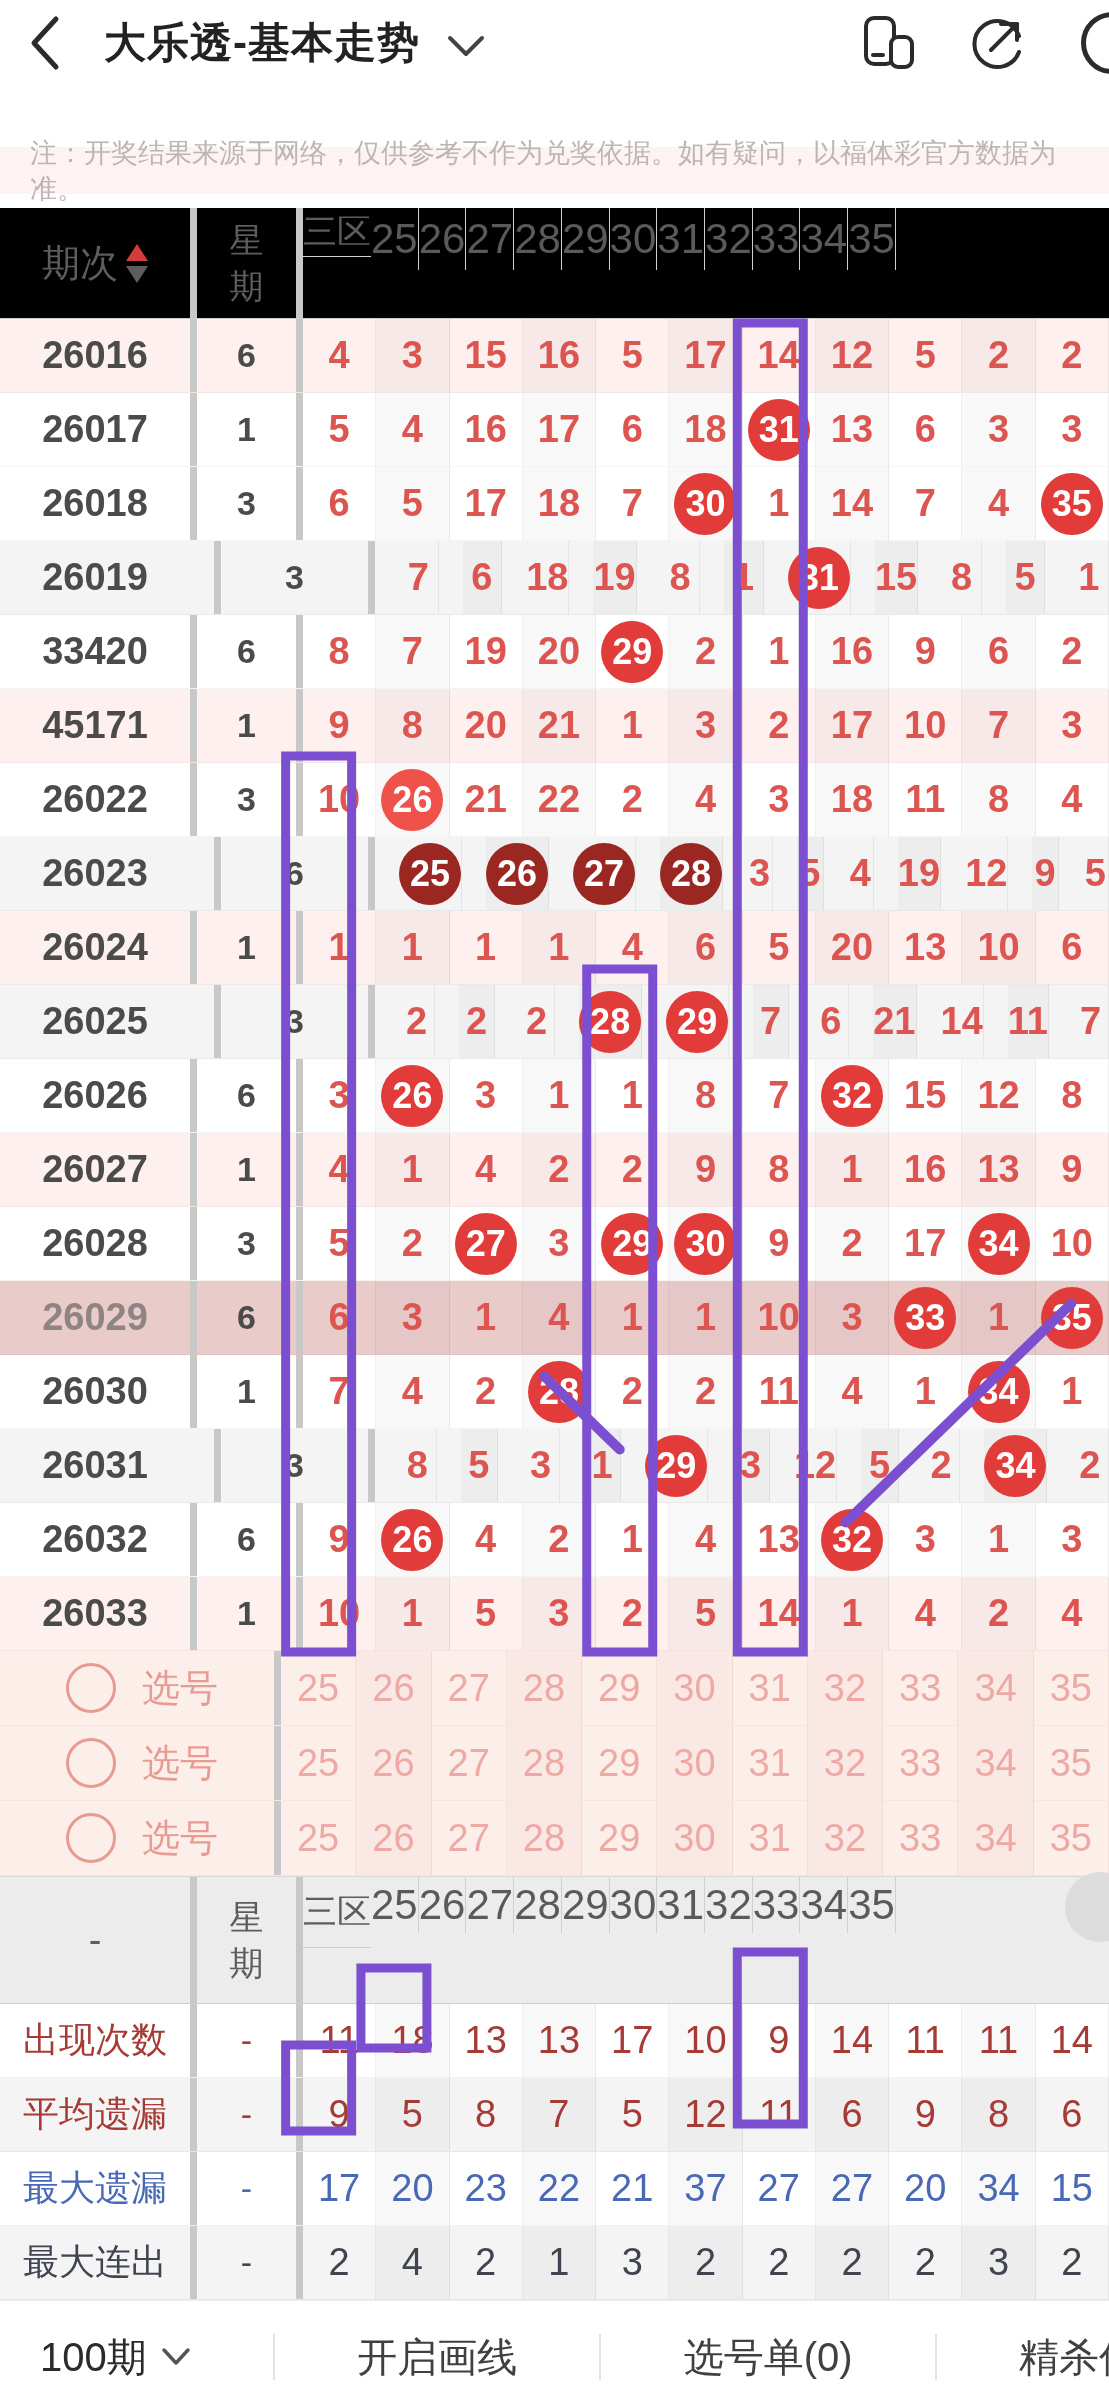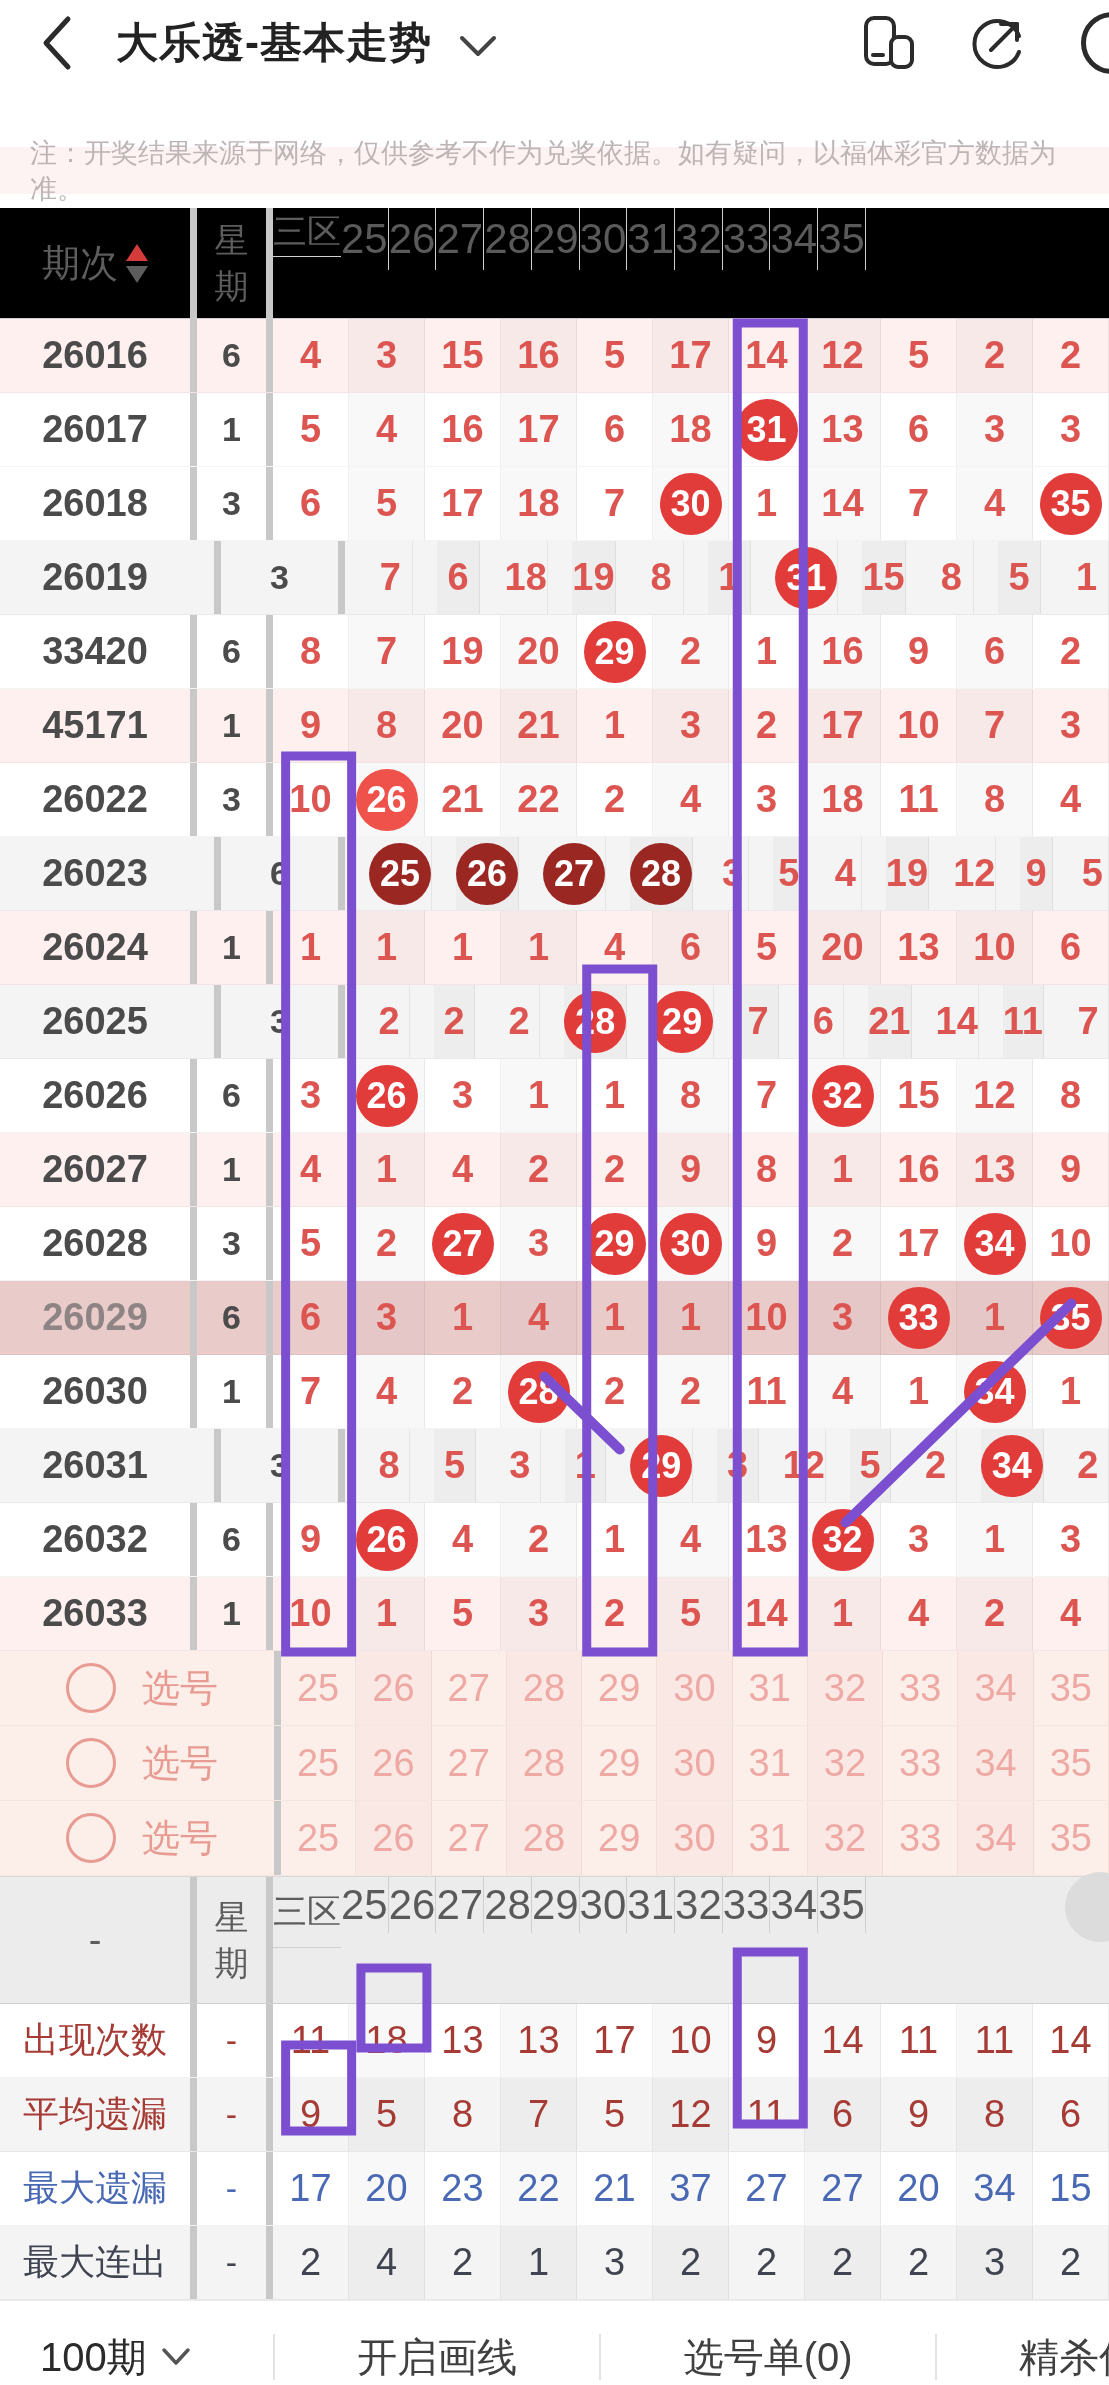--- a/index.html
+++ b/index.html
@@ -1,35 +1,35 @@
 <!DOCTYPE html>
 <html><head>
 <meta charset="utf-8">
 <style>
   html,body{margin:0;padding:0;background:#fff;}
   #page{position:relative;width:1109px;height:2385px;overflow:hidden;background:#fff;
         font-family:"Liberation Sans","DejaVu Sans",sans-serif;}
   
-  .appbar{height:85px;display:flex;align-items:center;background:#fff;position:relative;padding-left:12px;}
+  .appbar{height:85px;display:flex;align-items:center;background:#fff;position:relative;}
   .back{width:90px;display:flex;justify-content:center;align-items:center;}
   .title{font-size:42px;font-weight:700;color:#222;margin-left:14px;letter-spacing:1px;}
   .caret{margin-left:26px;margin-top:8px;}
   .abicons{position:absolute;right:0;top:0;height:85px;display:flex;align-items:center;gap:56px;padding-right:0;}
   .partial-circle{width:52px;height:52px;border:5px solid #2b2b2b;border-radius:50%;margin-right:-34px;}
   
   .gap1{height:62px;background:#fff;}
   .notice{height:47px;background:#fdf3f2;display:flex;align-items:center;padding-left:30px;
           font-size:27px;color:#bdb5b5;}
   .gap2{height:14px;background:#fff;}
   
   .trow{display:flex;width:1109px;}
   .vdiv{width:7px;background:#c8c8c8;flex:none;}
   .c-period{width:190px;flex:none;display:flex;align-items:center;justify-content:center;
             font-size:38px;color:#4b4b4b;}
-  .c-week{width:69px;flex:none;display:flex;align-items:center;justify-content:center;
+  .c-week{width:99px;flex:none;display:flex;align-items:center;justify-content:center;
           font-size:34px;color:#4b4b4b;}
   .c-num{flex:1;display:flex;align-items:center;justify-content:center;
          font-size:38px;color:#dc5551;border-right:1px solid rgba(0,0,0,0.06);position:relative;}
   .c-num.tint{background:rgba(0,0,0,0.028);}
   
   .thead{display:flex;height:110px;background:#000000;border-bottom:1px solid #cfcfcf;}
   .thead .c-period,.thead .c-week{height:110px;}
   .h-right{flex:1;display:flex;flex-direction:row;}
   .zone{height:48px;display:flex;align-items:center;justify-content:center;
         font-size:34px;color:#5d5d5d;border-bottom:1px solid #cfcfcf;}

